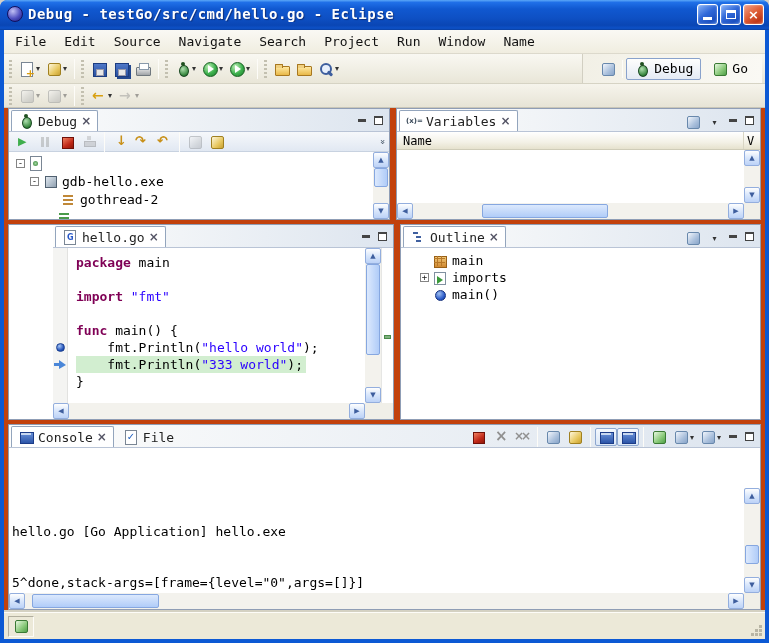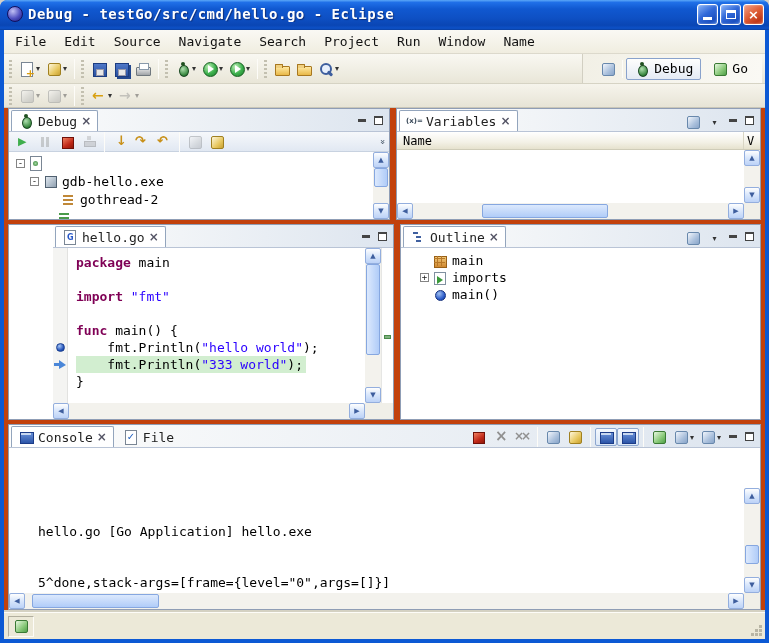--- a/index.html
+++ b/index.html
@@ -81,21 +81,21 @@
 .code{position:absolute;left:16px;top:0;right:28px;bottom:16px;padding:6px 0 0 7px;line-height:17px;white-space:pre;overflow:hidden;}
 .code-line{height:17px;width:max-content;min-width:10px;padding-right:3px;}
 .code-line.current{background:#d2eed0;}
 .tok-kw{color:#7f0055;font-weight:bold;}
 .tok-str{color:#2a00ff;}
 .tok-pl{color:#000;}
 .overview-ruler{position:absolute;right:0;top:0;bottom:16px;width:12px;background:#fff;border-left:1px solid #e6e6e4;}
 .ov-mark{position:absolute;left:2px;right:2px;height:4px;top:56%;background:#7fb27f;border:1px solid #4a8a4a;}
 
 
-.console-text{position:absolute;left:3px;top:0;right:17px;bottom:17px;line-height:17px;white-space:pre;overflow:hidden;margin-left:26px;}
+.console-text{position:absolute;left:3px;top:0;right:17px;bottom:17px;line-height:17px;white-space:pre;overflow:hidden;}
 .con-title{height:18px;padding-top:1px;}
 .clip-line{height:8px;overflow:hidden;}
 .clip-line span{display:block;position:relative;top:-9px;}
 .con-line{height:17px;}
 
 
 .sb{position:absolute;background:#f3f2ed;}
 .sb .btn{position:absolute;width:16px;height:16px;border:1px solid #93aede;border-radius:2px;display:flex;align-items:center;justify-content:center;
  font-size:7px;color:#3e5e9e;font-family:"DejaVu Sans",sans-serif;background:linear-gradient(180deg,#fefefe,#d8e6fb 50%,#bcd2f7);}
 .sb.v .btn.a{top:0;left:0;}.sb.v .btn.b{bottom:0;left:0;}

